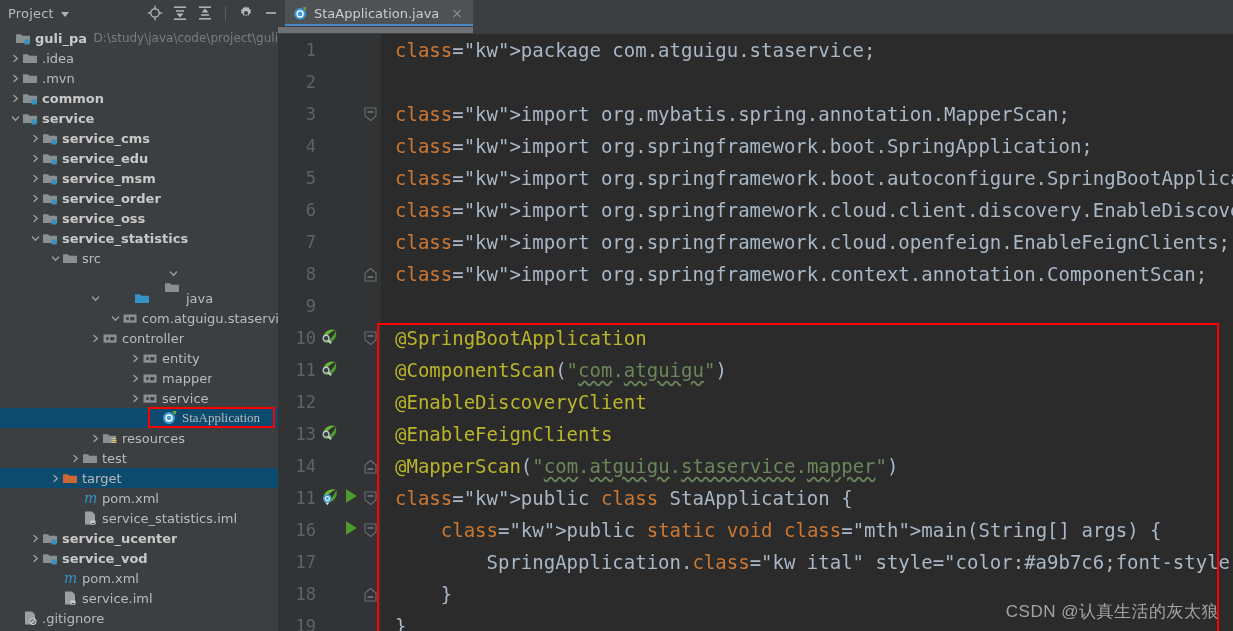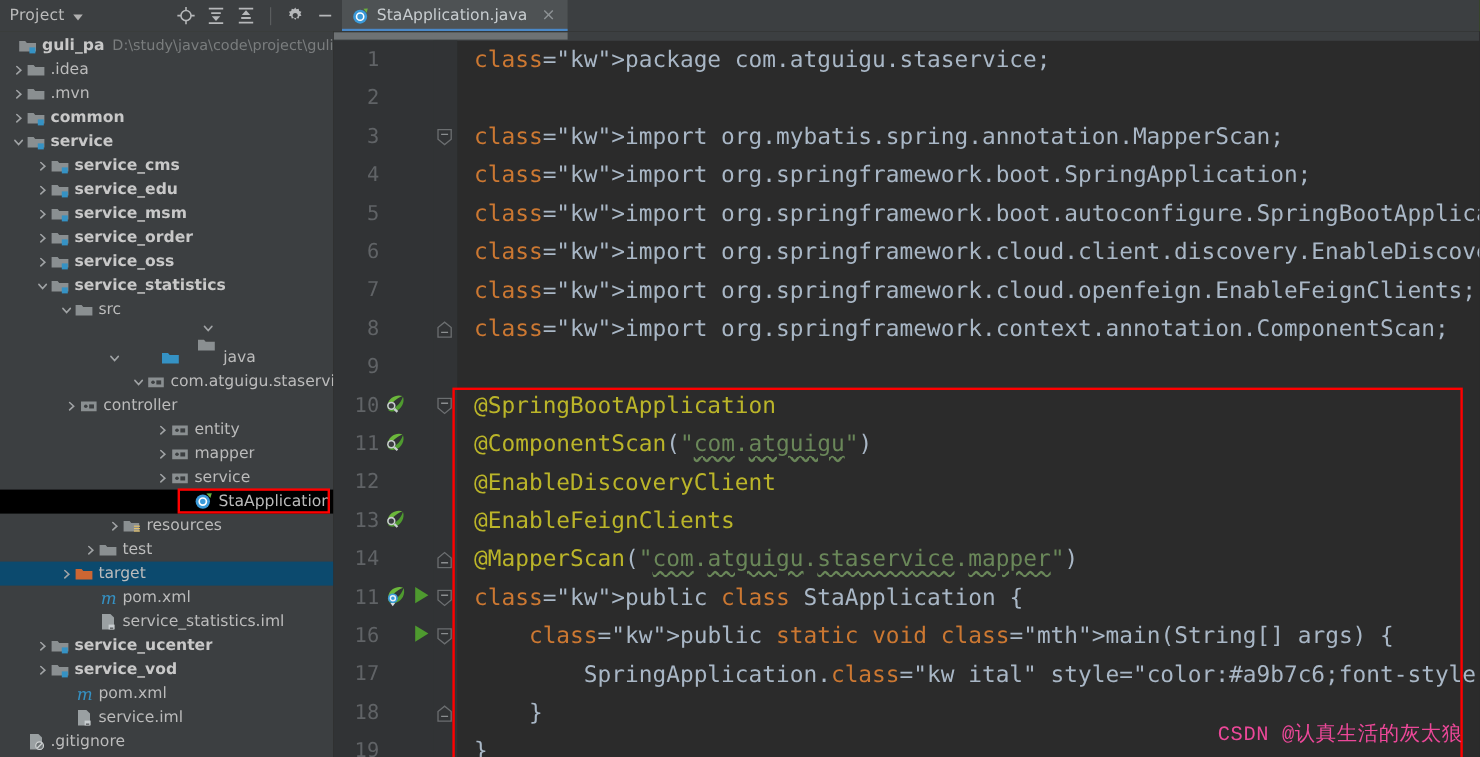--- a/index.html
+++ b/index.html
@@ -30,21 +30,21 @@
   .tab-spring { width:15px;height:15px; position:relative; flex:0 0 15px; }
 
   
   .body { flex:1; display:flex; min-height:0; position:relative; }
 
   
   .tree { width:278px; background:#3c3f41; overflow:hidden; position:relative; flex:0 0 278px;
           padding-top:2px; }
   .row { height:20px; display:flex; align-items:center; white-space:nowrap; position:relative;
          font-size:13px; color:#bbbbbb; }
-  .row.sel { background:#000000; }
+  .row.sel { background:#0c4a6e;font-family:Liberation Serif, serif; }
   .row.tgt { background:#0c4a6e; }
   .arrow { width:11px; height:11px; flex:0 0 11px; margin-right:1px; position:relative; }
   .arrow.none { visibility:hidden; }
   .arrow svg { display:block; }
   .ficon { width:16px; height:16px; flex:0 0 16px; margin-right:4px; }
   .lbl { overflow:hidden; text-overflow:clip; }
   .lbl.bold { font-weight:bold; color:#c8c8c8; }
   .path { color:#7a7d7e; font-size:12px; margin-left:7px; }
   .red-outline { position:absolute; border:2px solid #ff0000; }
 
@@ -70,22 +70,22 @@
   .cl { height:32px; white-space:pre; }
   .kw { color:#cc7832; }
   .ann { color:#bbb529;text-align:right; }
   .str { color:#6a8759; }
   .def { color:#a9b7c6; }
   .typo { text-decoration:underline; text-decoration-style:wavy; text-decoration-color:#6a8759;
           text-underline-offset:3px; }
 
   .redbox { position:absolute; border:2px solid #ff0000; pointer-events:none; }
 
-  .watermark { position:absolute; right:14px; bottom:8px; color:#ec4899; font-size:17px;
-               font-family:Liberation Mono, monospace; letter-spacing:.5px;
+  .watermark { position:absolute; right:14px; bottom:8px; color:#a3a3a3; font-size:17px;
+               font-family:Liberation Sans, sans-serif; letter-spacing:.5px;
                white-space:nowrap; }
 </style>
 </head>
 <body>
 
 <div id="app">
 
   <div class="topbar">
     <div class="tool-left">
       <span class="proj-label">Project</span>
@@ -315,21 +315,21 @@
               <path d="M2.4 4 L5.5 7.4 L8.6 4" fill="none" stroke="#a0a3a5" stroke-width="1.3" stroke-linecap="round"></path>
             </svg>
           </span>
           <span class="ficon"><svg width="16" height="16" viewBox="0 0 16 16">
               <path d="M1.5 4.5h13v8.2h-13z" fill="#8a8f91"></path>
               <circle cx="5.5" cy="8.6" r="1.5" fill="#3c3f41"></circle>
               <rect x="8.3" y="7" width="4" height="3.4" fill="#3c3f41"></rect>
             </svg></span>
           <span class="lbl">com.atguigu.staservice</span>
         </div>
-        <div class="row" style="padding-left: 54px;">
+        <div class="row" style="padding-left: 90px;">
           <span class="arrow ">
             <svg width="11" height="11" viewBox="0 0 11 11">
               <path d="M4 2.4 L7.4 5.5 L4 8.6" fill="none" stroke="#a0a3a5" stroke-width="1.3" stroke-linecap="round"></path>
             </svg>
           </span>
           <span class="ficon"><svg width="16" height="16" viewBox="0 0 16 16">
               <path d="M1.5 4.5h13v8.2h-13z" fill="#8a8f91"></path>
               <circle cx="5.5" cy="8.6" r="1.5" fill="#3c3f41"></circle>
               <rect x="8.3" y="7" width="4" height="3.4" fill="#3c3f41"></rect>
             </svg></span>

